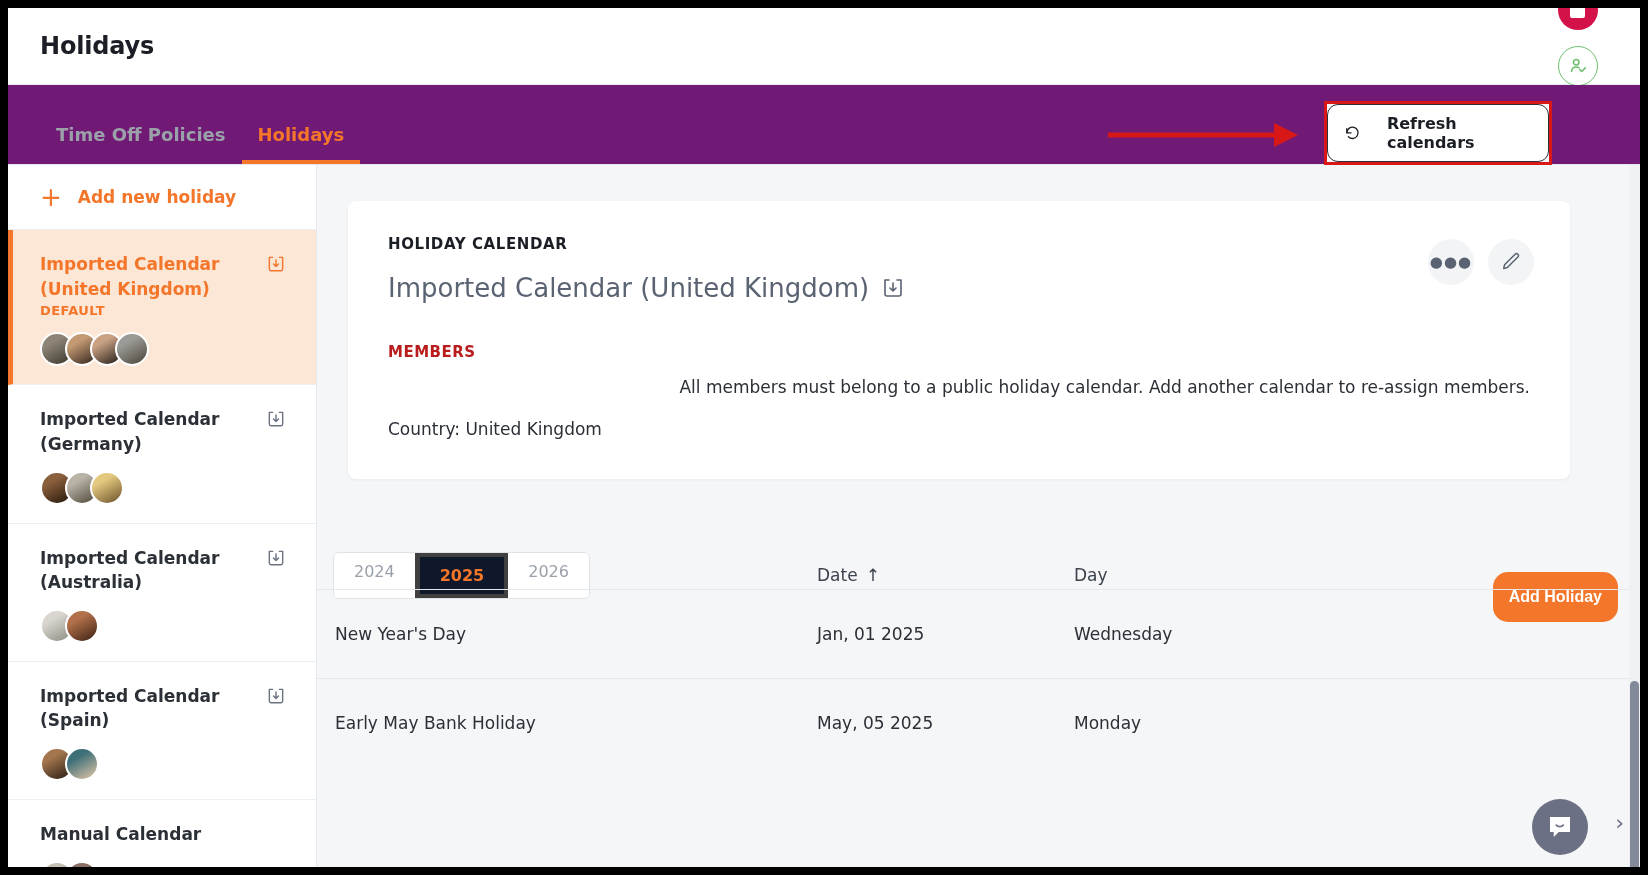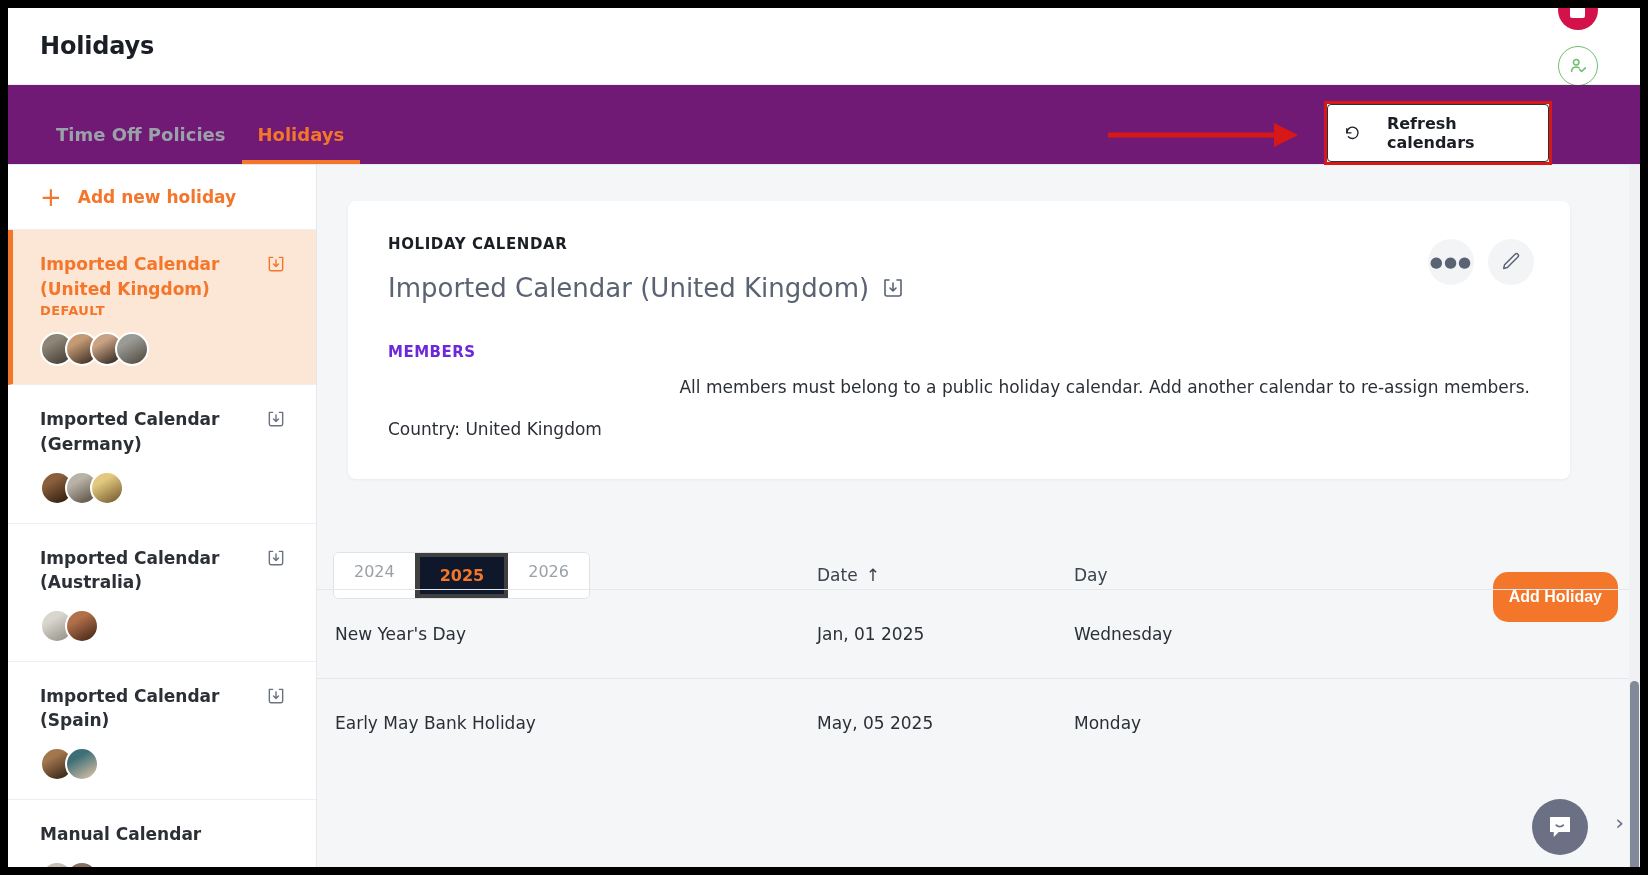--- a/index.html
+++ b/index.html
@@ -79,21 +79,21 @@
   .refresh-wrap {
     position: absolute; left: 1316px; top: 93px;
     width: 228px; height: 64px;
     border: 3px solid #d81717;
     display: flex; align-items: center; justify-content: center;
     background: #f5f6f8;
   }
   .refresh-btn {
     display: flex; align-items: center; gap: 26px;
     background: #fff; border: 1px solid #2b2f36;
-    border-radius: 4px; padding: 9px 16px;
+    border-radius: 11px; padding: 9px 16px;
     font-size: 16px; font-weight: bold; color: #1b1f25;
     cursor: pointer;
   }
 
   
   .sidebar {
     position: absolute; left: 0; top: 157px;
     width: 309px; height: 702px;
     background: #ffffff;
     border-right: 1px solid #e4e7eb;
@@ -158,21 +158,21 @@
     font-size: 15px; font-weight: bold; color: #1b1f25;
     letter-spacing: 0.6px;
   }
   .card-title {
     margin-top: 20px;
     font-size: 26px; color: #5a6372; font-weight: 400;
     display: flex; align-items: center; gap: 12px;
   }
   .members-label {
     margin-top: 40px;
-    font-size: 15px; font-weight: bold; color: #6d28d9; letter-spacing: 0.5px;
+    font-size: 15px; font-weight: bold; color: #b91c1c; letter-spacing: 0.5px;
   }
   .members-text {
     margin-top: 16px; font-size: 17px; color: #2b2f36; font-weight: 400; text-align: right;
   }
   .country-text {
     margin-top: 22px; font-size: 17px; color: #2b2f36; font-weight: 400;
   }
   .card-actions {
     position: absolute; right: 36px; top: 38px;
     display: flex; gap: 14px;

